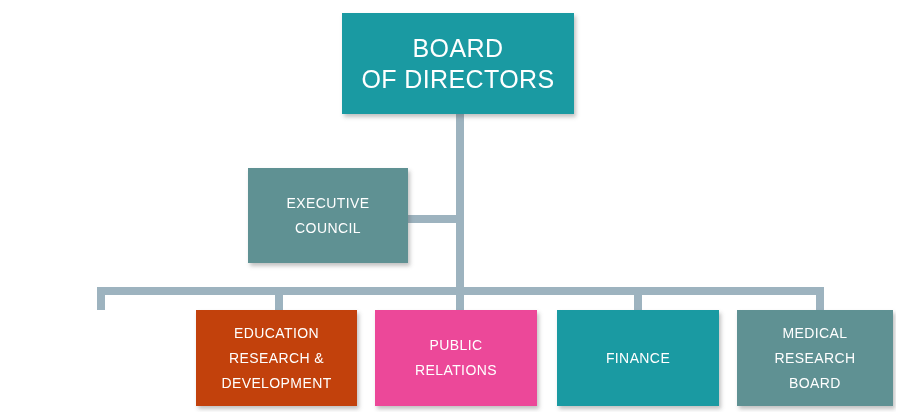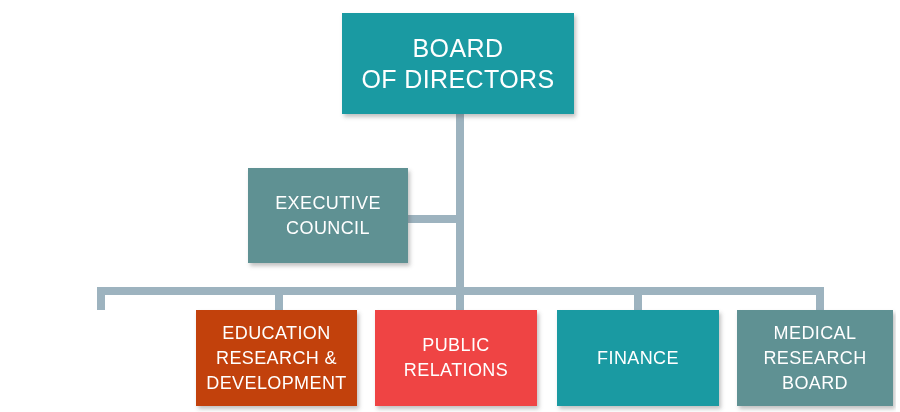--- a/index.html
+++ b/index.html
@@ -13,21 +13,21 @@
     overflow: hidden;
   }
   .node {
     position: absolute;
     display: flex;
     align-items: center;
     justify-content: center;
     text-align: center;
     color: #ffffff;
     white-space: pre-line;
-    font-size: 18px;
+    font-size: 14px;
     line-height: 25px;
     letter-spacing: 0.4px;
     box-shadow: 2px 3px 4px rgba(80, 80, 80, 0.35);
   }
   .node.root {
     font-size: 25px;
     line-height: 31px;
   }
   .line { position: absolute; }
 </style>
@@ -56,21 +56,21 @@
 OF DIRECTORS</div>
 
   <div class="node" style="left: 240px; top: 160px; width: 160px; height: 95px; background-color: rgb(95, 145, 147);">EXECUTIVE
 COUNCIL</div>
 
 
   <div class="node" style="left: 188px; top: 302px; width: 161px; height: 96px; background-color: #c2410c;">EDUCATION
 RESEARCH &amp;
 DEVELOPMENT</div>
 
-  <div class="node" style="left: 367px; top: 302px; width: 162px; height: 96px; background-color: #ef4444;">PUBLIC
+  <div class="node" style="left: 367px; top: 302px; width: 162px; height: 96px; background-color: #ec4899;">PUBLIC
 RELATIONS</div>
 
   <div class="node" style="left: 549px; top: 302px; width: 162px; height: 96px; background-color: rgb(26, 154, 162);">FINANCE</div>
 
   <div class="node" style="left: 729px; top: 302px; width: 156px; height: 96px; background-color: rgb(95, 145, 147);">MEDICAL
 RESEARCH
 BOARD</div>
 
 </div>
 

